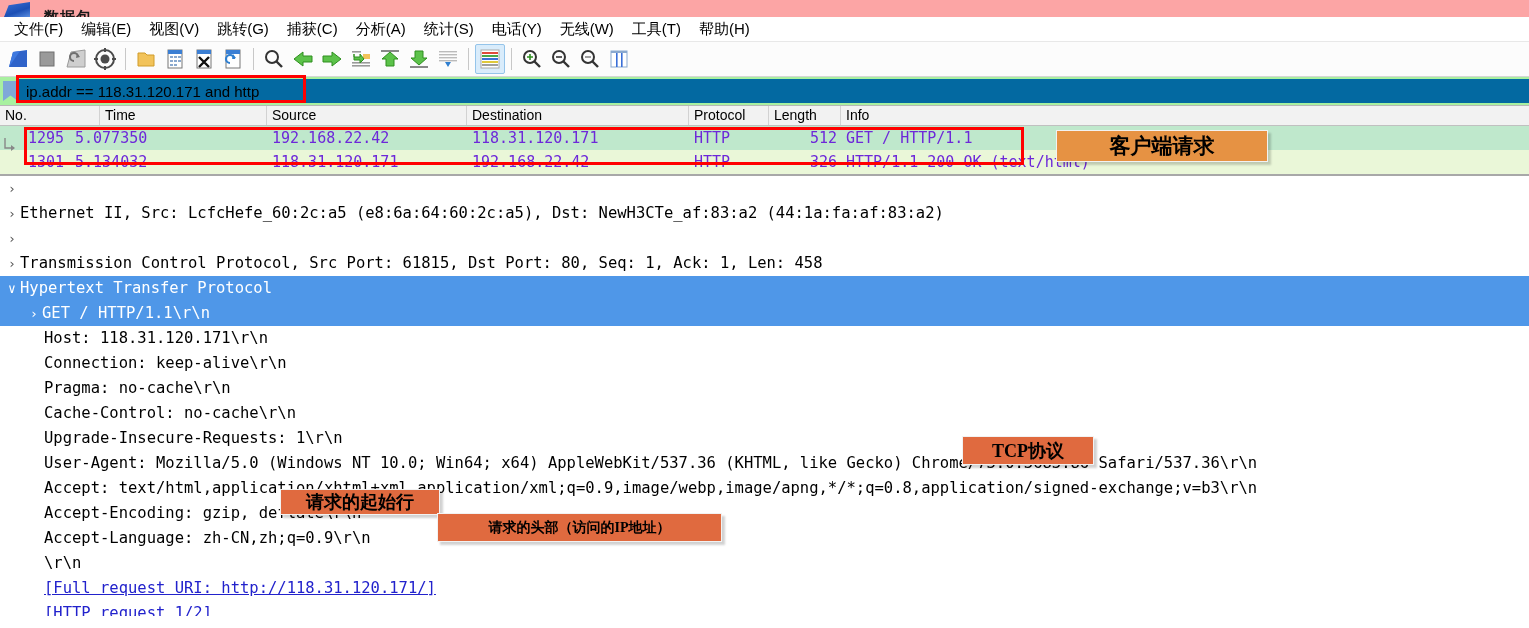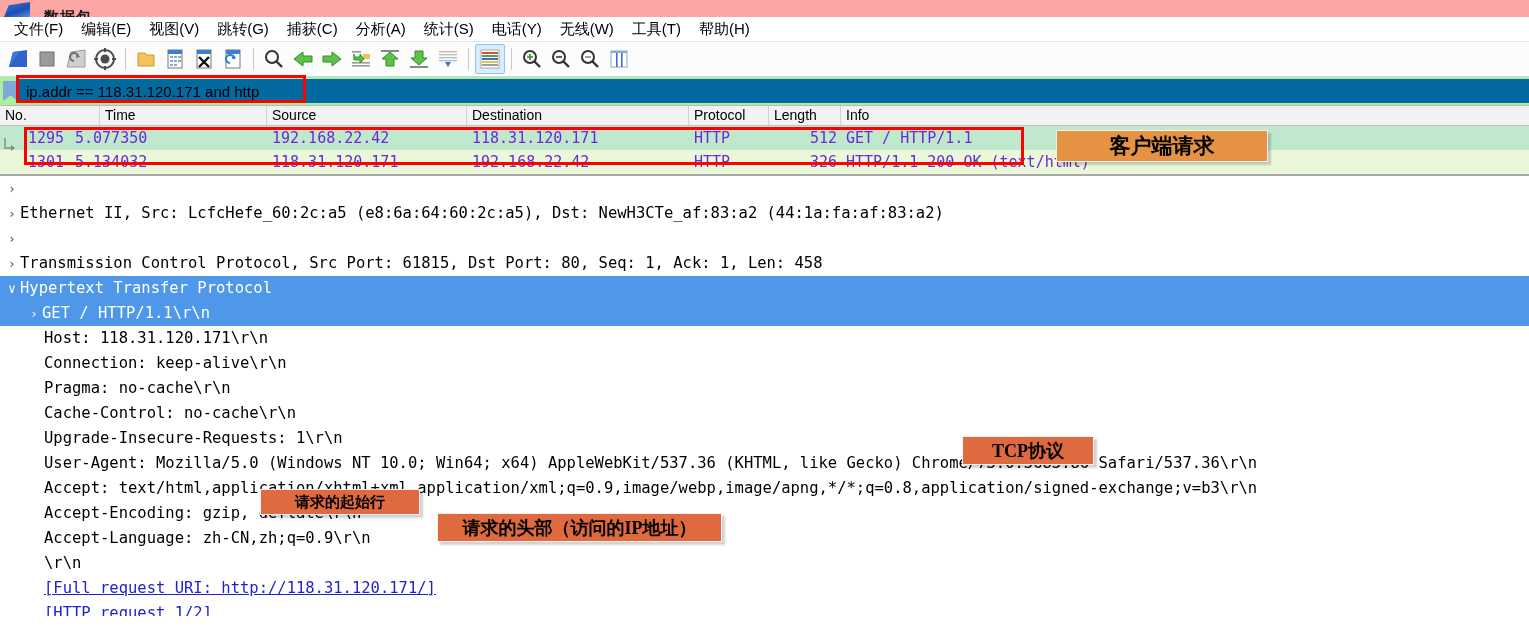--- a/index.html
+++ b/index.html
@@ -500,17 +500,17 @@
     <div class="d-row indent2">
       <span>\r\n</span>
     </div>
     <div class="d-row indent2">
       <span class="d-link">[Full request URI: http://118.31.120.171/]</span>
     </div>
     <div class="d-row indent2">
       <span class="d-link">[HTTP request 1/2]</span>
     </div>
     <div class="anno" style="left:962px; top:260px; width:130px; height:27px; font-size:18px;">TCP协议</div>
-    <div class="anno" style="left:260px; top:313px; width:158px; height:24px; font-size:15px;">请求的起始行</div>
-    <div class="anno" style="left:437px; top:337px; width:283px; height:27px; font-size:18px;">请求的头部（访问的IP地址）</div>
+    <div class="anno" style="left:280px; top:313px; width:158px; height:24px; font-size:18px;">请求的起始行</div>
+    <div class="anno" style="left:437px; top:337px; width:283px; height:27px; font-size:14px;">请求的头部（访问的IP地址）</div>
   </div>
 
 <div class="anno orange" style="position:absolute; left:1056px; top:130px; width:210px; height:30px; font-size:21px;">客户端请求</div>
 
 </body></html>

